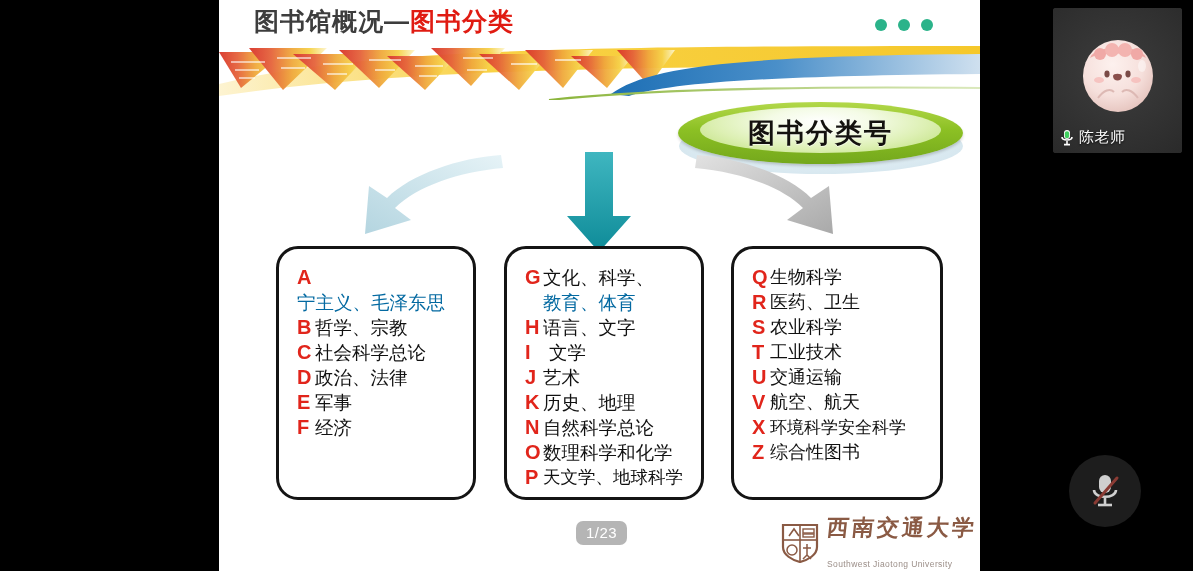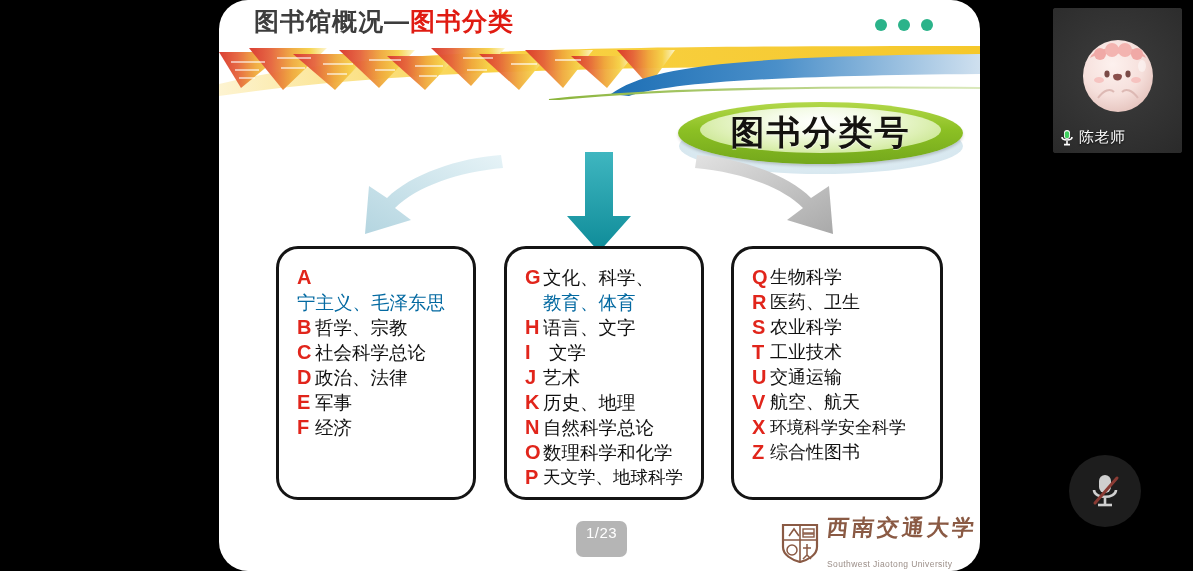--- a/index.html
+++ b/index.html
@@ -15,21 +15,20 @@
     background: #000;
   }
 
   
   #slide {
     position: absolute;
     left: 219px; top: 0px;
     width: 761px; height: 571px;
     background: #ffffff;
     overflow: hidden;
-    border-radius: 29px;
   }
 
   
   .slide-title {
     position: absolute;
     left: 35px; top: 6px;
     font-size: 25px;
     font-weight: bold;
     letter-spacing: 1px;
     white-space: nowrap;
@@ -82,21 +81,21 @@
   .oval-inner {
     position: absolute; left: 30px; top: 11px;
     width: 241px; height: 46px;
     border-radius: 50%;
     background: radial-gradient(ellipse at 50% 32%, #ffffff 0%, #f4fbe6 30%, #ddf0b4 62%, #b9dd72 100%);
   }
   .oval-label {
     position: absolute; left: 0; top: 0;
     width: 301px; height: 74px;
     display:flex; align-items:center; justify-content:center;
-    font-size: 34px; font-weight: bold;
+    font-size: 27px; font-weight: bold;
     color: #14120f;
     letter-spacing: 2px;
     text-shadow: 0 1px 0 rgba(255,255,255,.6);
   }
 
   
   .arrows {
     position: absolute;
     left: 0; top: 150px;
     width: 761px; height: 110px;
@@ -153,21 +152,21 @@
   .b3 .cat-text { font-size: 18px; }
 
   
   .page-badge {
     position: absolute;
     left: 357px; top: 521px;
     background: rgba(120,120,120,.55);
     color: #fff;
     font-size: 15px;
     border-radius: 7px;
-    padding: 3px 10px 16px;
+    padding: 3px 10px 4px;
     letter-spacing: .5px;
   }
 
   
   .uni-logo {
     position: absolute;
     left: 562px; top: 517px;
     display:flex; align-items:center; gap: 8px;
   }
   .crest { width: 38px; height: 40px; display:block; }

